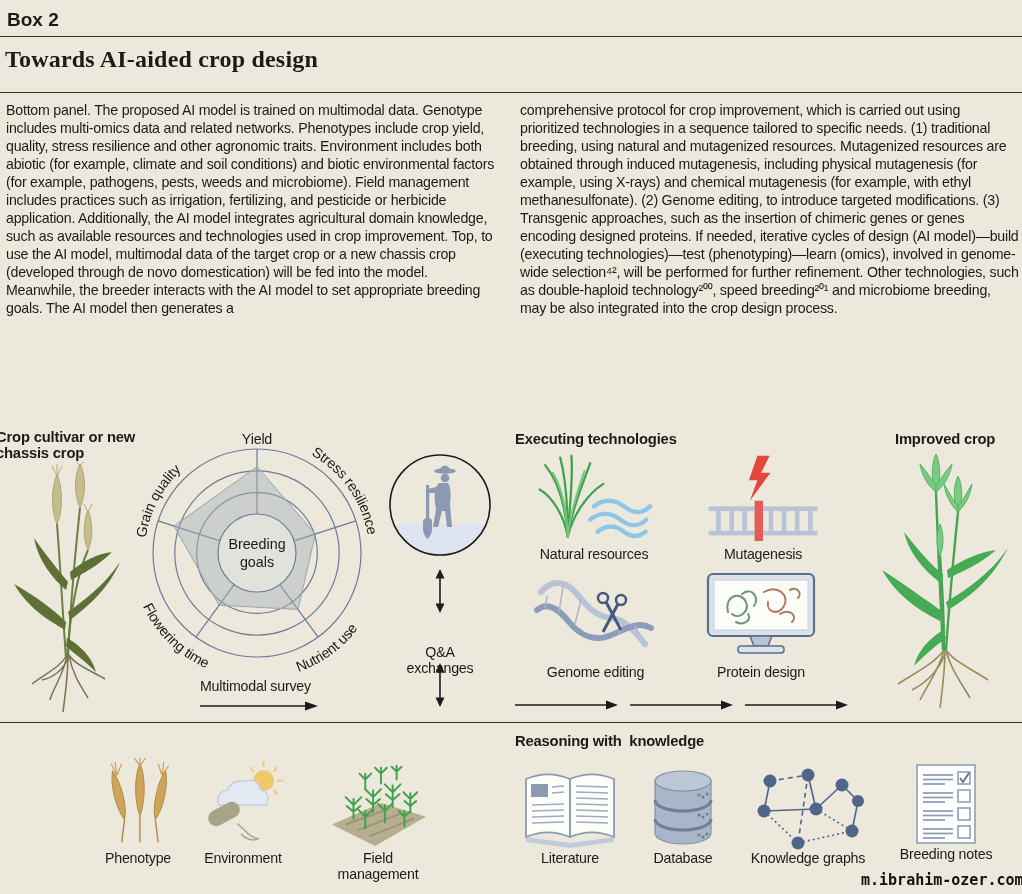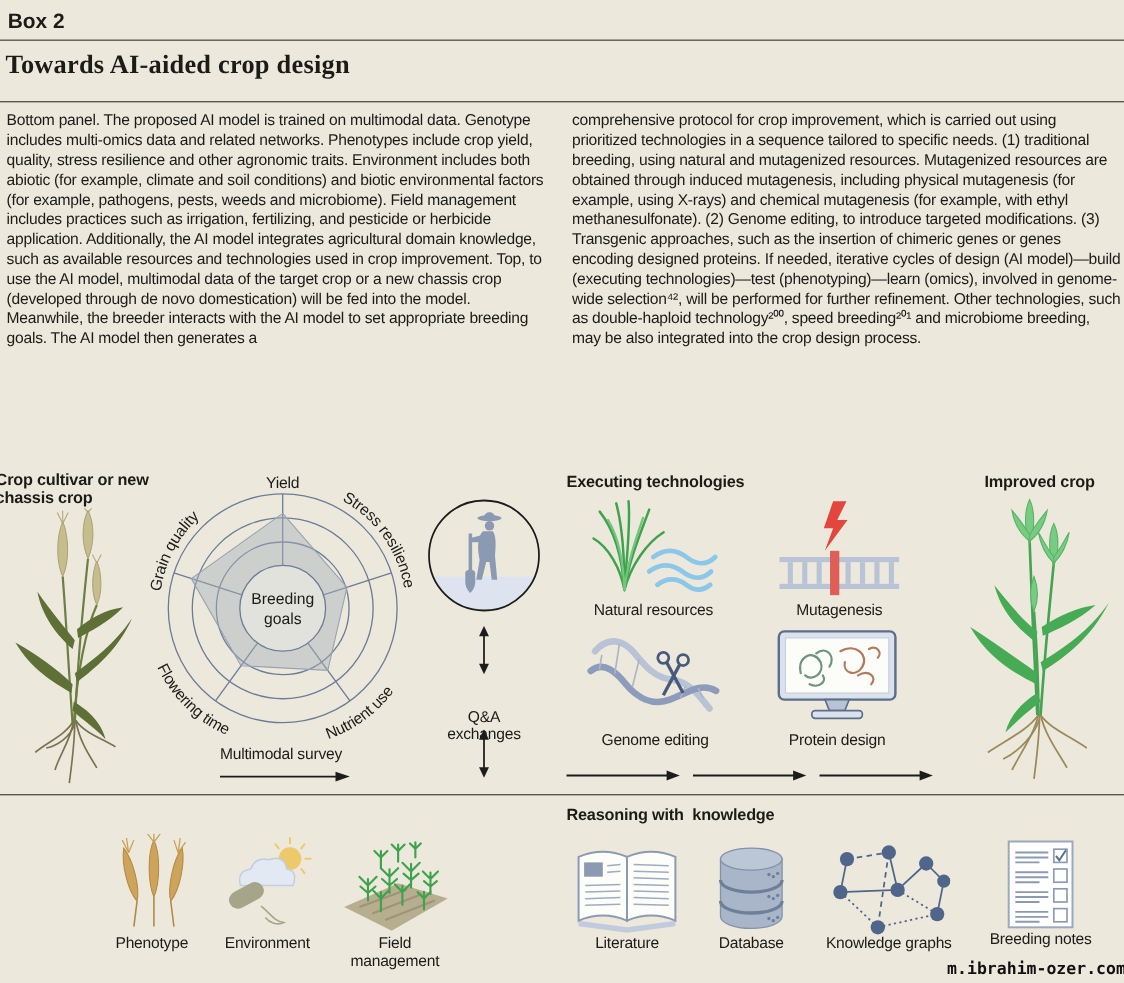--- a/index.html
+++ b/index.html
@@ -317,21 +317,21 @@
         <circle cx="72" cy="22" r="11" fill="#edc96b"></circle>
         <path d="M24,48 Q20,34 34,32 Q38,20 52,23 Q66,18 69,32 Q80,34 75,48 Z" fill="#e3e9f3" stroke="#c2cfdf" stroke-width="1.5"></path>
         <g transform="rotate(-28 30 58)">
           <rect x="12" y="49" width="36" height="17" rx="8.5" fill="#a6a489"></rect>
         </g>
         <path d="M44,68 C54,76 56,82 66,84 C60,87 52,84 48,79" fill="none" stroke="#a6a489" stroke-width="1.5"></path>
       </svg>
       <div class="caption">Environment</div>
     </div>
 
-    <div class="abs" style="left:302px; top:756px; width:114px;">
+    <div class="abs" style="left:321px; top:756px; width:114px;">
       <svg width="110" height="94" viewBox="0 0 110 96" style="display:block; margin:0 auto;">
         <polygon points="8,70 58,48 104,62 52,92" fill="#b7ae8f"></polygon>
         <g stroke="#9d947a" stroke-width="2" fill="none">
           <line x1="22" y1="70" x2="66" y2="54"></line>
             <line x1="34" y1="76" x2="80" y2="58"></line>
             <line x1="46" y1="82" x2="92" y2="64"></line>
         </g>
         <g stroke="#3fa24c" stroke-width="2" fill="none" stroke-linecap="round">
           <path d="M30,64 v-20 M30,50 l-8,-8 M30,50 l8,-8 M30,57 l-7,-6 M30,57 l7,-6"></path>
           <path d="M50,57 v-22 M50,42 l-8,-8 M50,42 l8,-8 M50,50 l-7,-6 M50,50 l7,-6"></path>

